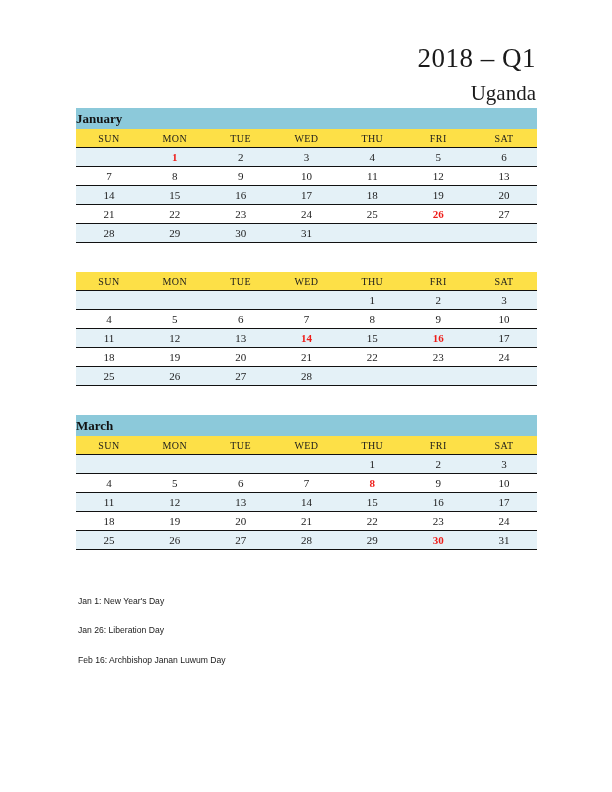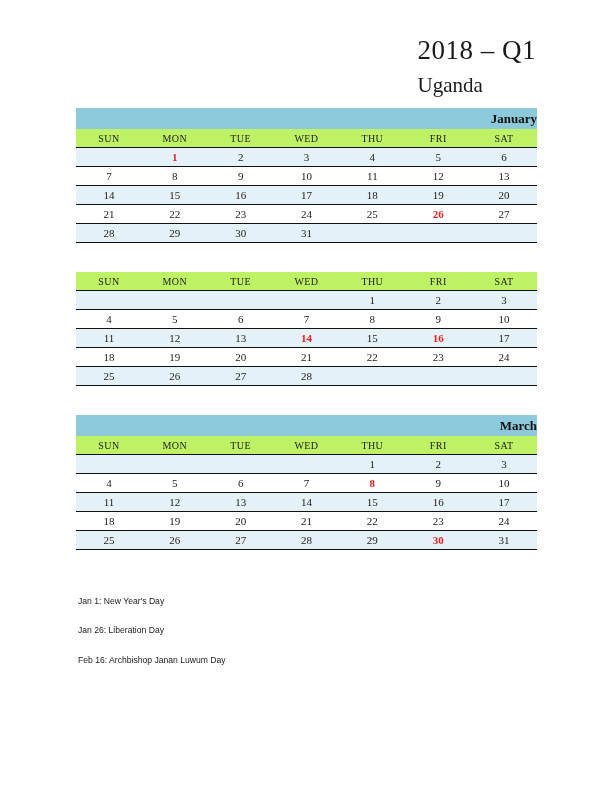--- a/index.html
+++ b/index.html
@@ -57,21 +57,22 @@
     font-family: "Liberation Sans", sans-serif;
     font-size: 22px;
     letter-spacing: -0.2px;
     color: #1b7bc1;
     line-height: 1;
   }
 
   .title-block {
     position: absolute;
     right: 76px;
-    top: 36px;
+    top: 44px;
+    text-align: right;
     font-family: "Liberation Serif", serif;
   }
   .title-year {
     font-size: 27px;
     color: #1a1a1a;
     line-height: 1.08;
     letter-spacing: 0.5px;
   }
   .title-country {
     font-size: 21px;
@@ -88,21 +89,21 @@
     width: 461px;
   }
   .month-block {
     width: 461px;
     margin-bottom: 29px;
   }
   .month-title {
     background: #8cc9da;
     height: 21px;
     line-height: 21px;
-    text-align: right;
+    text-align: left;
     font-family: "Liberation Serif", serif;
     font-weight: bold;
     font-size: 13px;
     color: #111111;
   }
   table.cal {
     border-collapse: collapse;
     width: 461px;
     table-layout: fixed;
     font-family: "Liberation Serif", serif;
@@ -115,21 +116,21 @@
     font-size: 11px;
     font-weight: normal;
     color: #1c1c1c;
     padding: 0;
     border-top: 1.3px solid #111111;
     border-bottom: 1.3px solid #111111;
   }
   table.cal th {
     font-size: 10px;
     letter-spacing: 0.4px;
-    background: #bef264;
+    background: #fde047;
     border-top: none;
   }
   table.cal tr.stripe td {
     background: #e4f1f7;
   }
   table.cal td.holiday {
     color: #ee1c18;
     font-weight: bold;
   }
 

